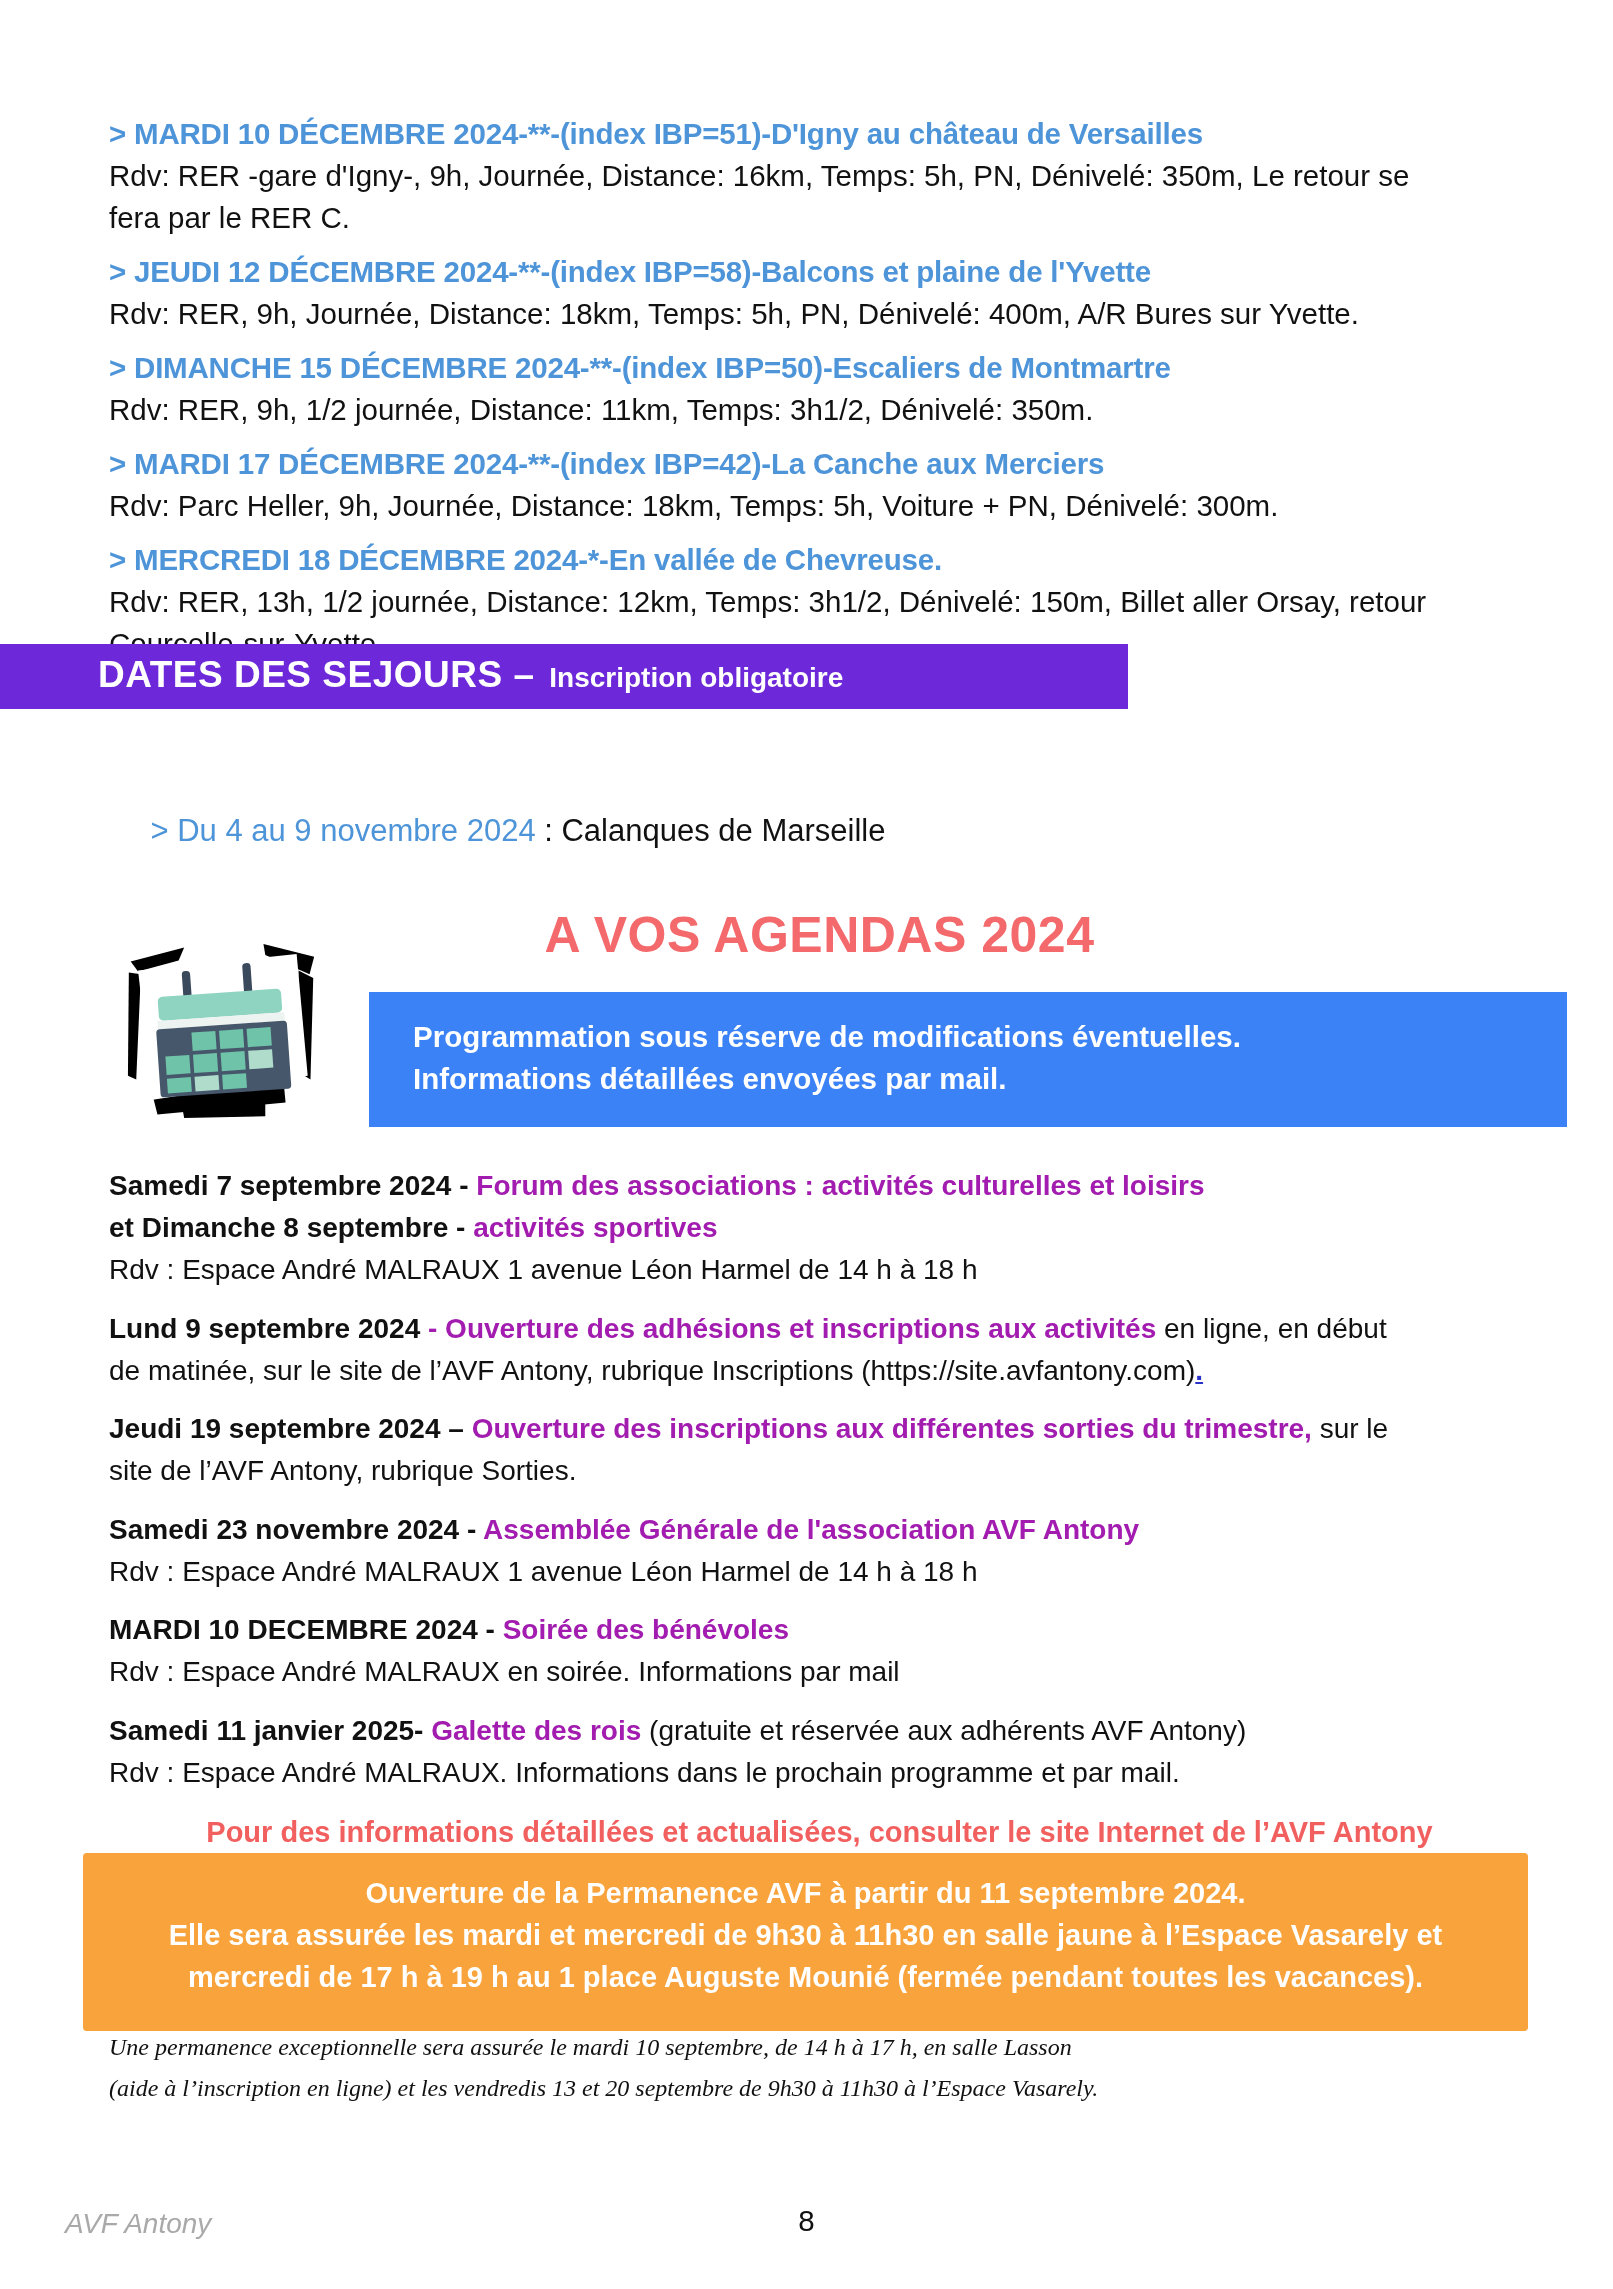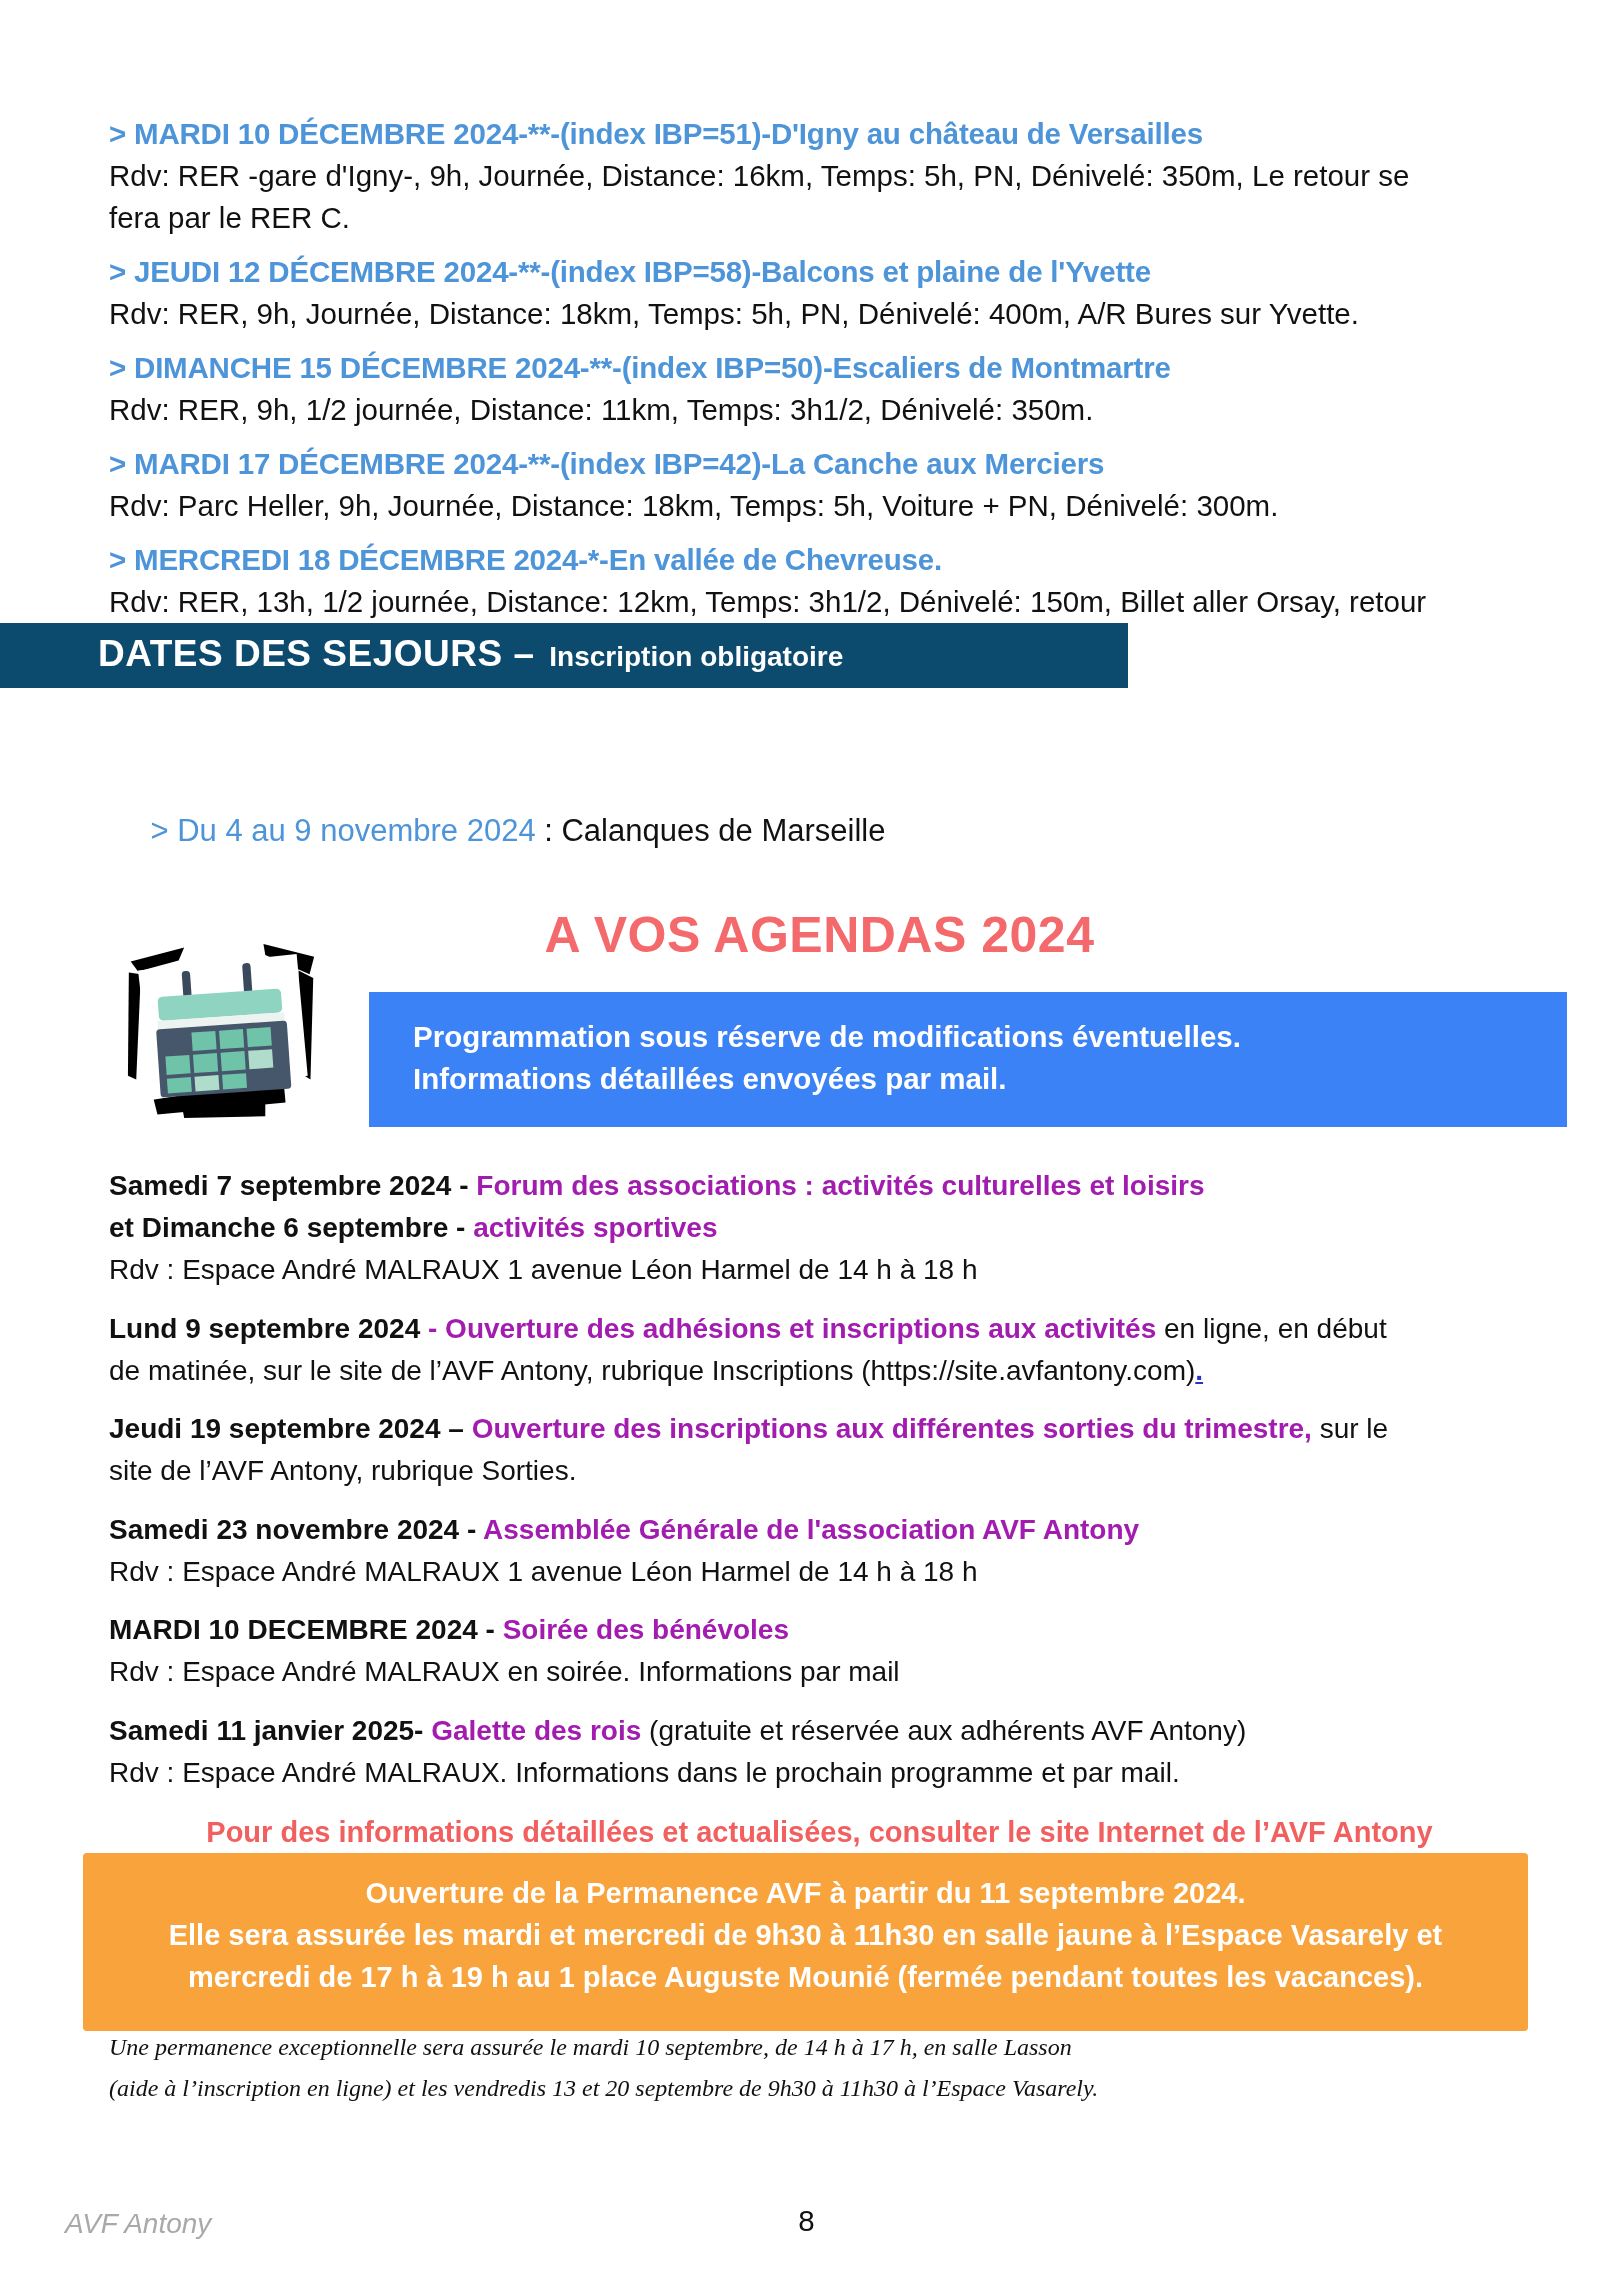--- a/index.html
+++ b/index.html
@@ -6,21 +6,21 @@
   .page{position:relative;width:1613px;height:2290px;background:#ffffff;overflow:hidden;
         font-family:"Liberation Sans",sans-serif;color:#111;}
 
   
   .hikes{position:absolute;left:109px;top:113px;width:1421px;}
   .hike{margin-bottom:12px;}
   .hike-heading{color:#4D94D8;font-weight:bold;font-size:29.5px;line-height:42px;letter-spacing:-0.2px;}
   .hike-details .tline{font-size:29.5px;line-height:42px;color:#111;white-space:pre;}
 
   
-  .sejours-banner{position:absolute;left:0;top:623px;width:1128px;height:65px;background:#0c4a6e;
+  .sejours-banner{position:absolute;left:0;top:644px;width:1128px;height:65px;background:#6d28d9;
                   display:flex;align-items:baseline;padding-left:98px;box-sizing:border-box;}
   .banner-title{color:#fff;font-weight:bold;font-size:37px;line-height:61px;letter-spacing:0.5px;}
   .banner-subtitle{color:#fff;font-weight:bold;font-size:28px;margin-left:14.8px;}
   .sejour-entry{position:absolute;left:116px;top:768px;font-size:31px;font-weight:normal;line-height:42px;white-space:pre;}
   .sejour-date{color:#4D94D8;}
   .sejour-name{color:#111;}
 
   
   .agenda-title{position:absolute;left:111px;top:906px;width:1417px;text-align:center;
                 font-size:50px;font-weight:bold;color:#F4696B;letter-spacing:0.5px;}
@@ -134,21 +134,21 @@
   </div>
 
   <div class="notice-box">
       <div class="tline">Programmation sous réserve de modifications éventuelles.</div>
       <div class="tline">Informations détaillées envoyées par mail.</div>
     </div>
 
   <div class="agenda-block">
     <div class="event">
         <div class="line"><span class="s-b">Samedi 7 septembre 2024 - </span><span class="s-bl">Forum des associations : activités culturelles et loisirs</span></div>
-        <div class="line"><span class="s-b">et Dimanche 6 septembre - </span><span class="s-bl">activités sportives</span></div>
+        <div class="line"><span class="s-b">et Dimanche 8 septembre - </span><span class="s-bl">activités sportives</span></div>
         <div class="line"><span class="s-r">Rdv : Espace André MALRAUX 1 avenue Léon Harmel de 14 h à 18 h</span></div>
       </div>
     <div class="event">
         <div class="line"><span class="s-b">Lund 9 septembre 2024 </span><span class="s-bl">- Ouverture des adhésions et inscriptions aux activités </span><span class="s-r">en ligne, en début</span></div>
         <div class="line"><span class="s-r">de matinée, sur le site de l’AVF Antony, rubrique Inscriptions (https://site.avfantony.com)</span><span class="s-lk">.</span></div>
       </div>
     <div class="event">
         <div class="line"><span class="s-b">Jeudi 19 septembre 2024 – </span><span class="s-bl">Ouverture des inscriptions aux différentes sorties du trimestre,</span><span class="s-r"> sur le</span></div>
         <div class="line"><span class="s-r">site de l’AVF Antony, rubrique Sorties.</span></div>
       </div>

